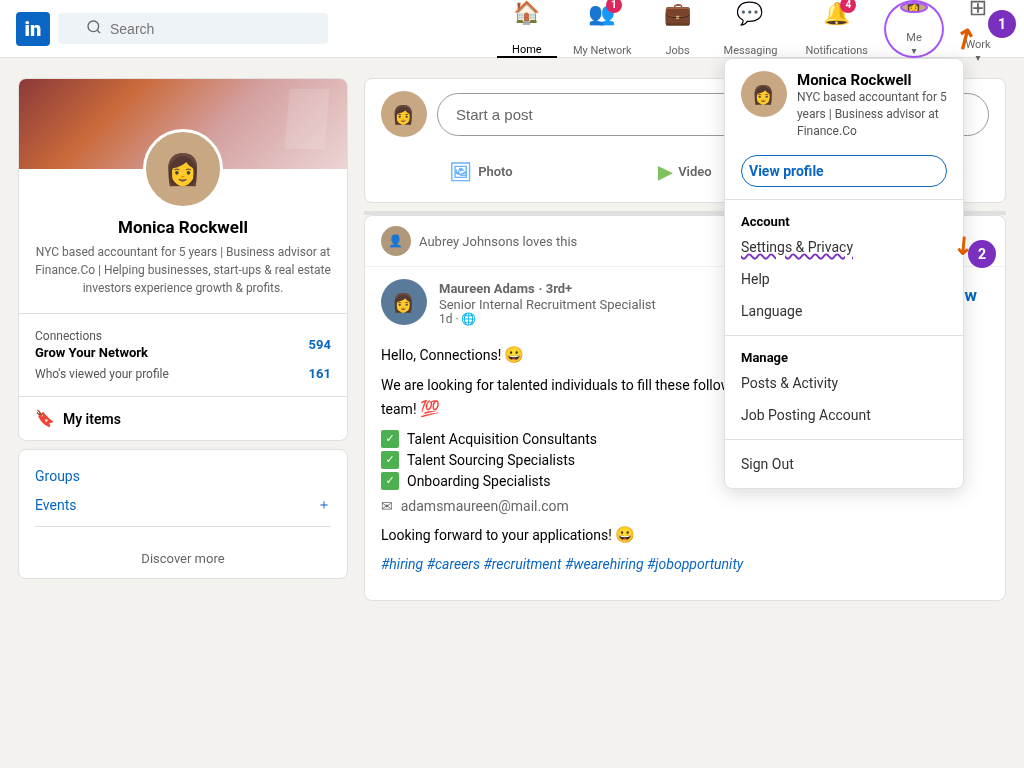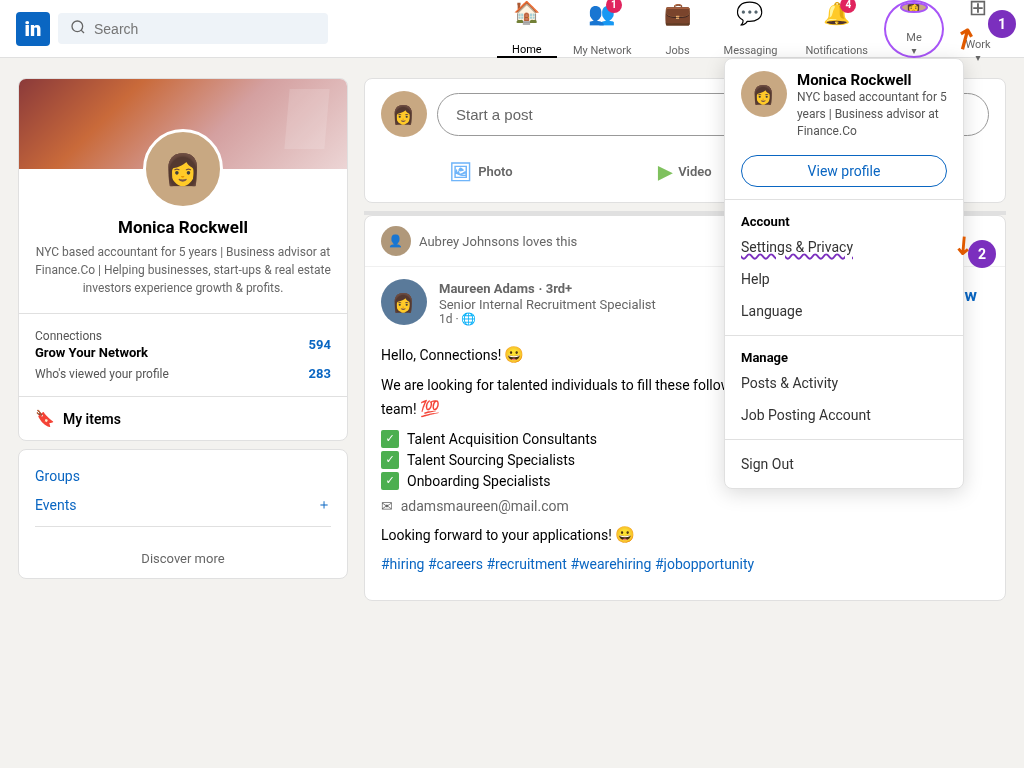--- a/index.html
+++ b/index.html
@@ -21,21 +21,21 @@
       background: #0a66c2;
       border-radius: 4px;
       display: flex; align-items: center; justify-content: center;
       color: #fff; font-weight: 900; font-size: 20px;
       flex-shrink: 0;
       margin-right: 8px;
     }
     .header-search {
       display: flex; align-items: center;
       background: #eef3f8; border-radius: 4px;
-      padding: 6px 12px; width: 270px; gap: 8px;
+      padding: 6px 28px; width: 270px; gap: 8px;
     }
     .header-search input {
       border: none; background: transparent; outline: none; font-size: 14px; color: #333; width: 100%;
     }
     .search-icon-svg { color: #666; flex-shrink:0; }
     .header-nav {
       display: flex; align-items: center; margin-left: auto; gap: 4px;
     }
     .nav-item {
       display: flex; flex-direction: column; align-items: center; justify-content: center;
@@ -226,23 +226,23 @@
       border-bottom: none;
     }
     .dropdown-avatar {
       width: 46px; height: 46px; border-radius: 50%; background: #c8a882;
       overflow:hidden; display:flex; align-items:center; justify-content:center; font-size:18px; color:#fff;
       flex-shrink:0;
     }
     .dropdown-name { font-weight: 700; font-size: 15px; }
     .dropdown-bio { font-size: 12px; color: #555; line-height: 1.4; }
     .view-profile-btn {
-      display: block; text-align: center; margin: 4px 16px 12px;
+      display: block; text-align: left; margin: 4px 16px 12px;
       border: 1.5px solid #0a66c2; border-radius: 20px;
-      padding: 7px; color: #0a66c2; font-weight: 400; font-size: 14px;
+      padding: 7px; color: #0a66c2; font-weight: 700; font-size: 14px;
       cursor: pointer;
     }
     .dropdown-section {
       border-top: 1px solid #e0e0e0; padding: 8px 0;
     }
     .dropdown-section-label {
       padding: 6px 16px 2px; font-weight: 700; font-size: 13px; color: #000;
     }
     .dropdown-item {
       padding: 8px 16px; font-size: 14px; color: #333; cursor: pointer;
@@ -403,21 +403,21 @@
       <div class="profile-stats">
         <div class="stat-row">
           <div class="stat-label">
             <span>Connections</span>
             <strong>Grow Your Network</strong>
           </div>
           <div class="stat-value">594</div>
         </div>
         <div class="stat-row">
           <div class="stat-label">Who's viewed your profile</div>
-          <div class="stat-value">283</div>
+          <div class="stat-value">161</div>
         </div>
       </div>
       <div class="profile-card-bottom">
         <div class="my-items">
           <span class="bookmark-icon">🔖</span>
           <span>My items</span>
         </div>
       </div>
     </div>
 
@@ -497,21 +497,21 @@
           <div class="check-item">
             <div class="check-box">✓</div>
             <span>Onboarding Specialists</span>
           </div>
         </div>
         <div class="email-row">
           <span>✉</span>
           <span>adamsmaureen@mail.com</span>
         </div>
         <p class="post-text">Looking forward to your applications! <span class="emoji">😀</span></p>
-        <p class="post-text" style="margin-top:6px;">
+        <p class="post-text" style="margin-top:6px;font-style:italic;">
           <span class="hashtag">#hiring</span>
           <span class="hashtag"> #careers</span>
           <span class="hashtag"> #recruitment</span>
           <span class="hashtag"> #wearehiring</span>
           <span class="hashtag"> #jobopportunity</span>
         </p>
       </div>
     </div>
 
   </main>

